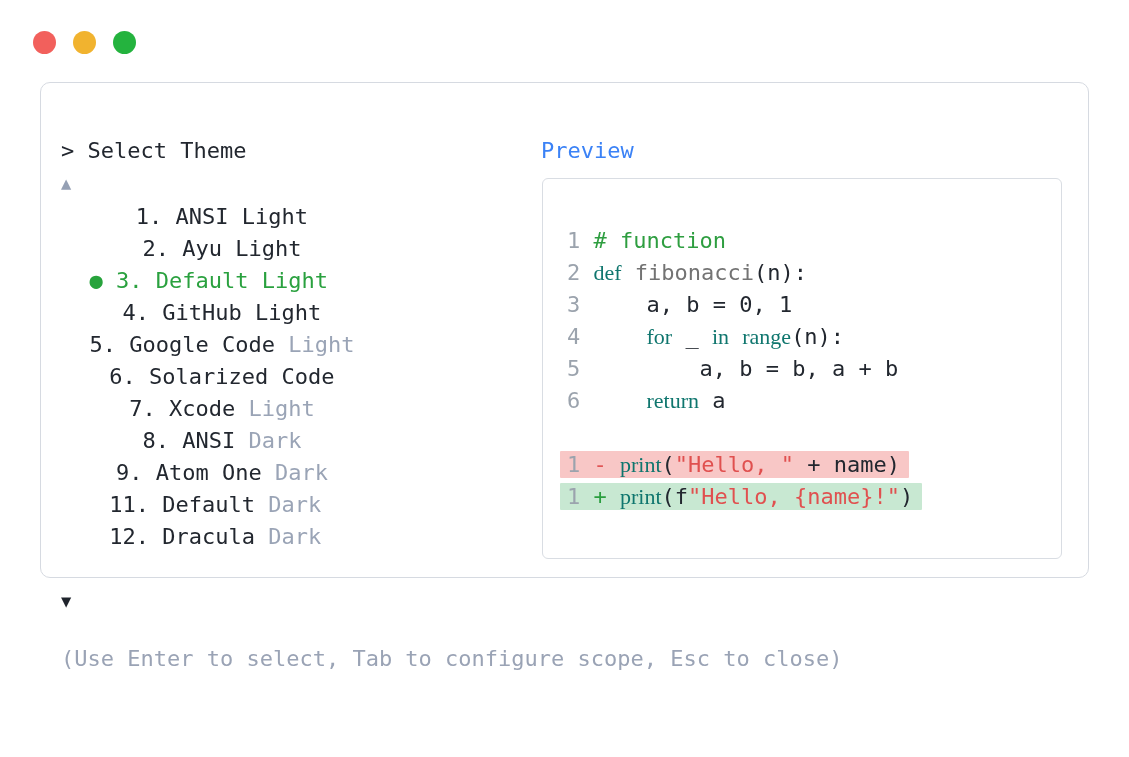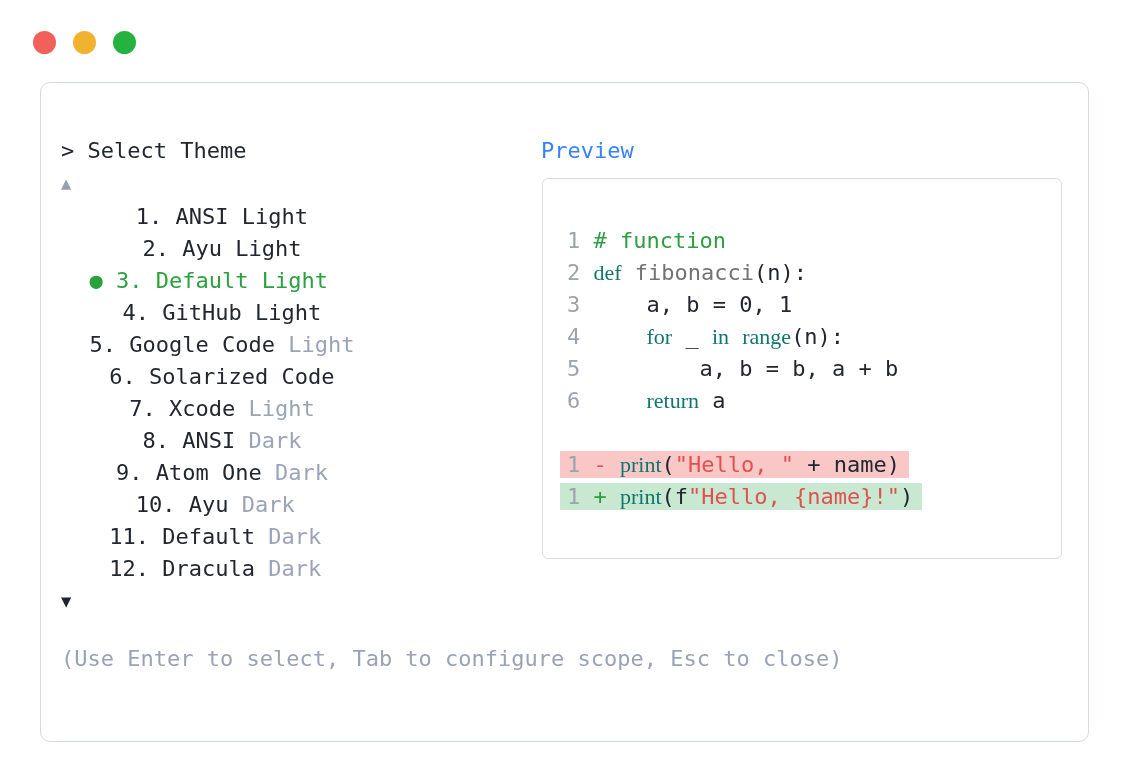--- a/index.html
+++ b/index.html
@@ -6,21 +6,21 @@
   body{width:1129px;height:757px;position:relative;overflow:hidden;
        font-family:"DejaVu Sans Mono","Liberation Mono",monospace;
        color:#22272f;-webkit-font-smoothing:antialiased;}
   pre,.mono{font-family:"DejaVu Sans Mono","Liberation Mono",monospace;}
 
   
   .lights{position:absolute;left:33px;top:31px;display:flex;gap:17px;}
   .light{width:23px;height:23px;border-radius:50%;}
 
   
-  .panel{position:absolute;left:40px;top:82px;width:1049px;height:660px;
+  .panel{position:absolute;left:40px;top:82px;width:1049px;height:496px;
          border:1.5px solid #d6dae1;border-radius:10px;background:#ffffff;box-sizing:border-box;padding-left:24px;}
 
   .prompt{position:absolute;left:20px;top:52px;font-size:22px;line-height:32px;white-space:pre;color:#22272f;}
   .preview-title{position:absolute;left:500px;top:52px;font-size:22px;line-height:32px;color:#3b82f6;}
 
   .scroll-up{position:absolute;left:20px;top:84px;font-size:17px;line-height:32px;color:#95a0b4;}
   .scroll-down{position:absolute;left:20px;top:502px;font-size:17px;line-height:32px;color:#1f242c;}
 
   .theme-list{position:absolute;left:22px;top:118px;font-size:22px;text-align:center;}
   .trow{line-height:32px;white-space:pre;cursor:default;}
@@ -66,21 +66,20 @@
   <div class="theme-list" id="theme-list">
       <div class="trow"><span class="bullet"> </span><span class="num"> 1. </span><span>ANSI Light</span></div>
       <div class="trow"><span class="bullet"> </span><span class="num"> 2. </span><span>Ayu Light</span></div>
       <div class="trow selected"><span class="bullet">●</span><span class="num"> 3. </span><span>Default Light</span></div>
       <div class="trow"><span class="bullet"> </span><span class="num"> 4. </span><span>GitHub Light</span></div>
       <div class="trow"><span class="bullet"> </span><span class="num"> 5. </span><span>Google Code</span><span class="muted"> Light</span></div>
       <div class="trow"><span class="bullet"> </span><span class="num"> 6. </span><span>Solarized Code</span></div>
       <div class="trow"><span class="bullet"> </span><span class="num"> 7. </span><span>Xcode</span><span class="muted"> Light</span></div>
       <div class="trow"><span class="bullet"> </span><span class="num"> 8. </span><span>ANSI</span><span class="muted"> Dark</span></div>
       <div class="trow"><span class="bullet"> </span><span class="num"> 9. </span><span>Atom One</span><span class="muted"> Dark</span></div>
-      <div class="trow"><span class="bullet"> </span><span class="num">10. </span><span>Ayu</span><span class="muted"> Dark</span></div>
       <div class="trow"><span class="bullet"> </span><span class="num">11. </span><span>Default</span><span class="muted"> Dark</span></div>
       <div class="trow"><span class="bullet"> </span><span class="num">12. </span><span>Dracula</span><span class="muted"> Dark</span></div>
     </div>
 
   <div class="scroll-down mono">▼</div>
 
   <div class="hint mono">(Use Enter to select, Tab to configure scope, Esc to close)</div>
 
   <div class="preview-box">
     <div class="code" id="code-block">

